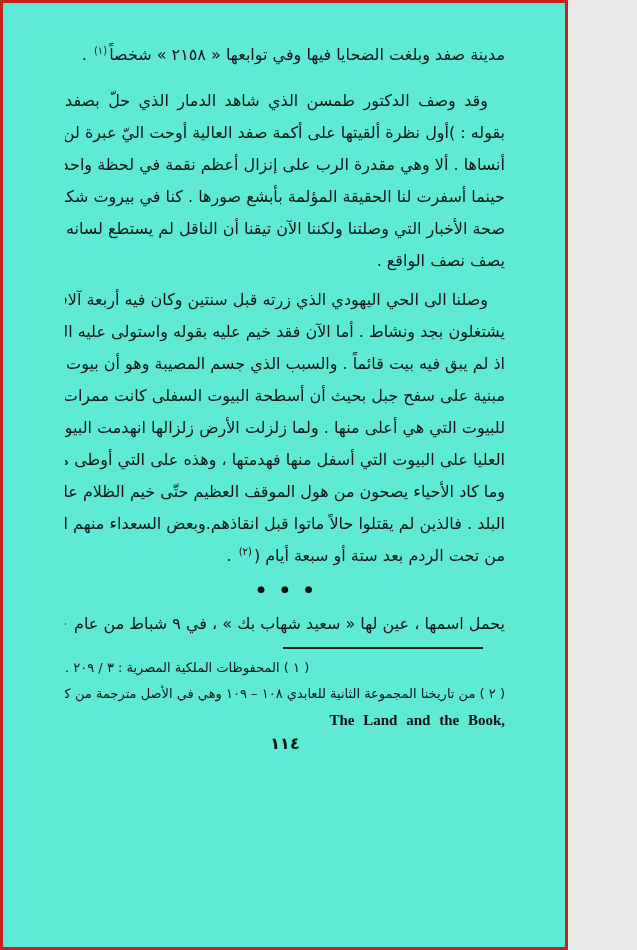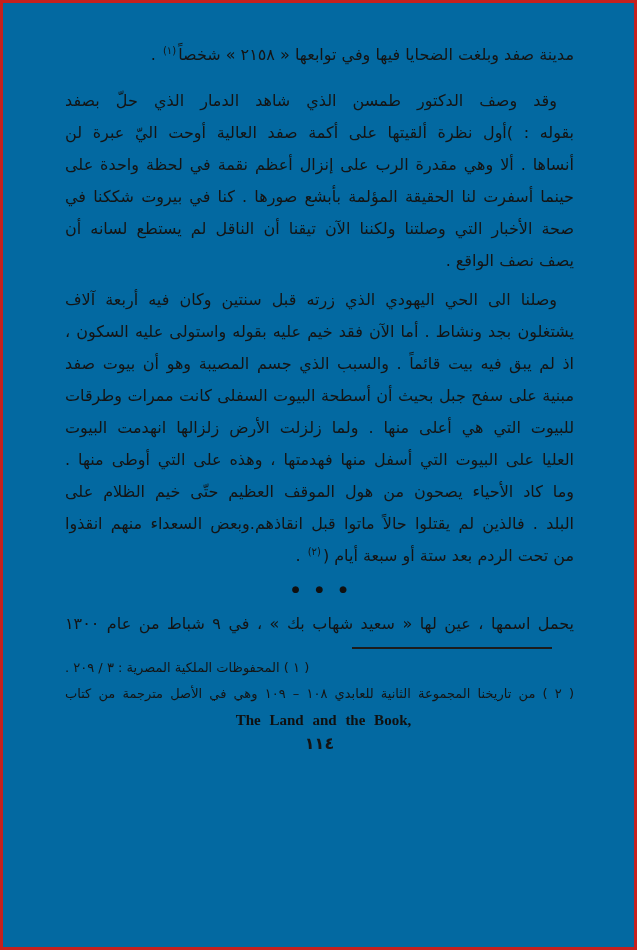--- a/index.html
+++ b/index.html
@@ -1,21 +1,21 @@
 <!DOCTYPE html>
 <html lang="ar"><head>
 <meta charset="utf-8">
 <style>
   html, body { margin: 0; padding: 0; background: #e8e8e8; }
   .page {
     position: relative;
-    width: 637px;
+    width: 568px;
     height: 950px;
     box-sizing: border-box;
-    background: #0369a1;
+    background: #5eead4;
     border: 3px solid #c6211f;
     overflow: hidden;
     font-family: "DejaVu Sans", sans-serif;
     color: #141414;
   }
   .text-block {
     direction: rtl;
     padding: 36px 60px 0 62px;
   }
   .para { margin: 0; }
@@ -67,21 +67,21 @@
     white-space: nowrap;
     overflow: hidden;
     text-align: left;
   }
   .fn-line.just {
     text-align: justify;
     text-align-last: justify;
   }
   .fn-latin {
     direction: ltr;
-    text-align: center;
+    text-align: right;
     padding-left: 8px;
     height: 26px;
     line-height: 26px;
     font-family: "Liberation Serif", serif;
     font-weight: bold;
     font-size: 15px;
     word-spacing: 5px;
     color: #101010;
   }
   .page-number {

